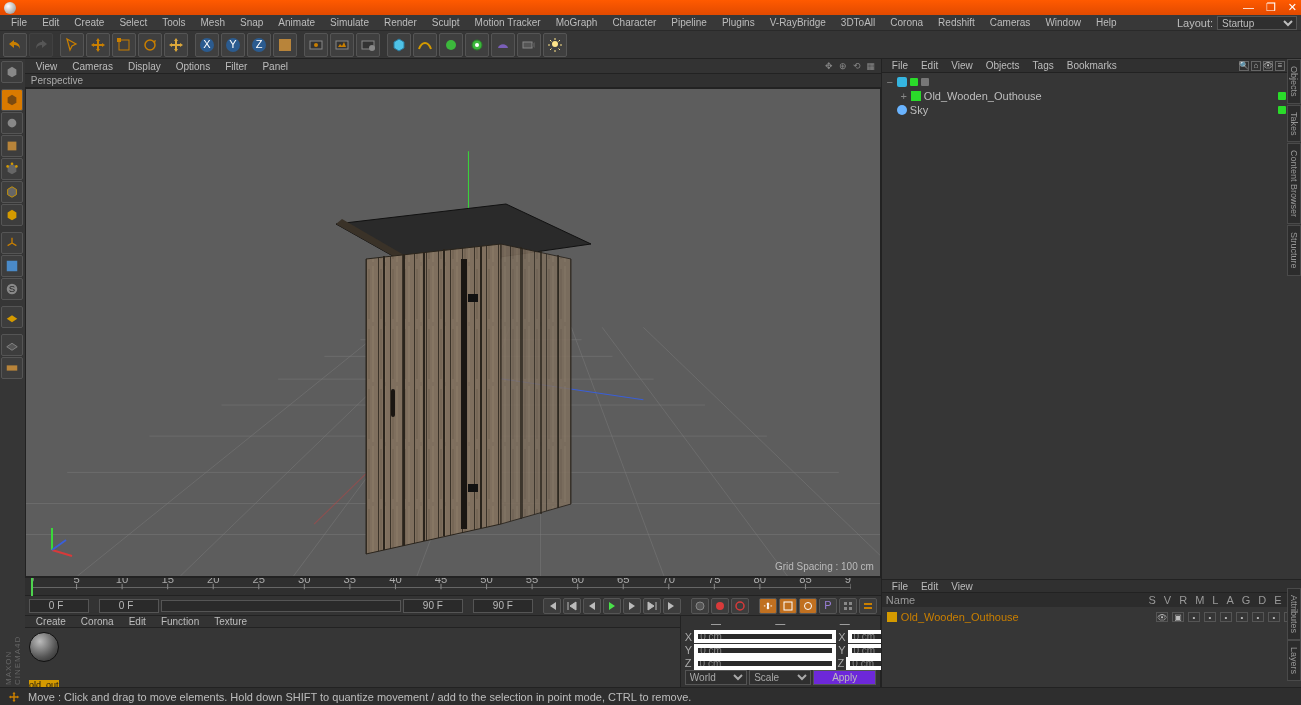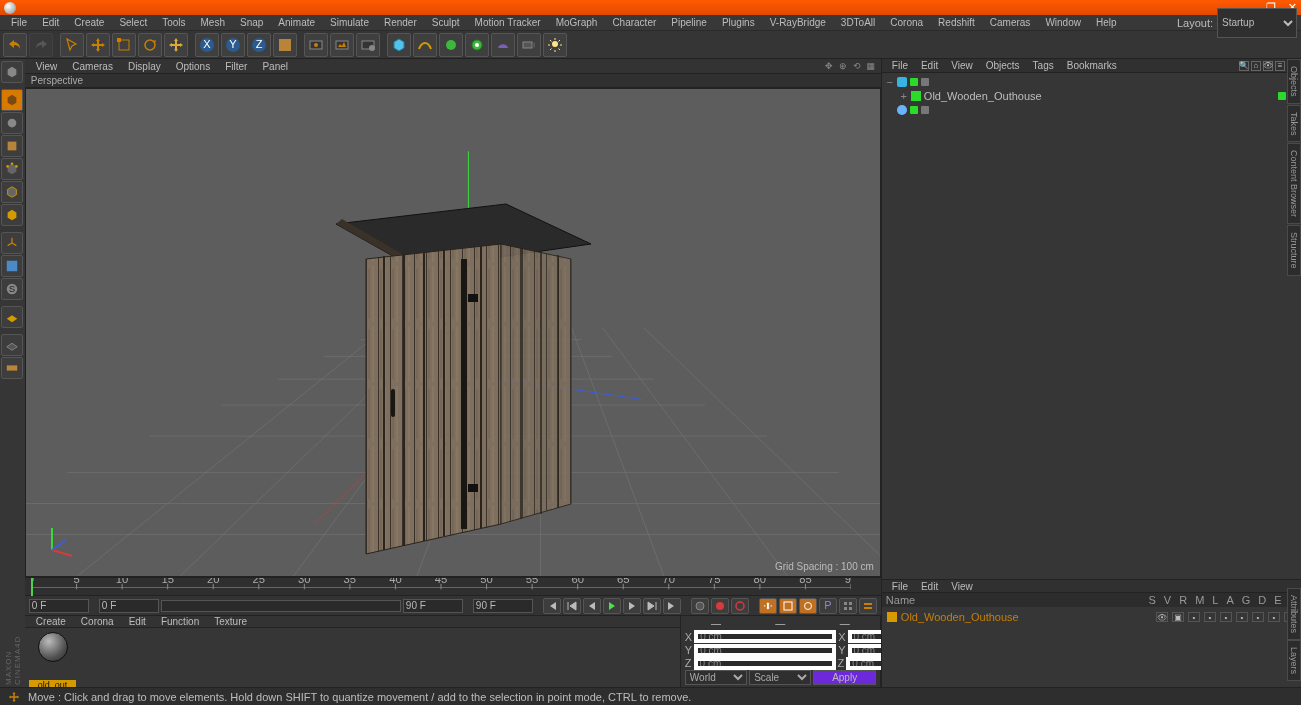--- a/index.html
+++ b/index.html
@@ -9,21 +9,21 @@
 .titlebar { height:15px; background:linear-gradient(#ff5a00,#e24a00); display:flex; align-items:center; padding:0 4px; color:#fff; }
 .titlebar .appicon { width:12px; height:12px; border-radius:50%; background:radial-gradient(circle at 35% 35%,#fff,#888); margin-right:5px; }
 .titlebar .title { color:#fff; font-size:10px; }
 .titlebar .winbtns { margin-left:auto; display:flex; gap:12px; }
 .titlebar .winbtns span { color:#fff; cursor:pointer; font-size:11px; line-height:11px; }
 
 
 .menubar { height:16px; background:#383838; display:flex; align-items:center; padding-left:5px; gap:3px; border-bottom:1px solid #2a2a2a; }
 .menubar .mitem { padding:0 6px; color:#bdbdbd; font-size:10px; cursor:pointer; }
 .menubar .layout { margin-left:auto; display:flex; align-items:center; gap:4px; padding-right:4px; }
-.menubar .layout select { background:#2f2f2f; border:1px solid #555; color:#bdbdbd; font-size:10px; height:30px; width:80px; }
+.menubar .layout select { background:#2f2f2f; border:1px solid #555; color:#bdbdbd; font-size:10px; height:14px; width:80px; }
 
 
 .toolbar { height:28px; background:#353535; display:flex; align-items:center; padding:0 3px; gap:2px; border-bottom:1px solid #222; }
 .toolbar .tbtn { width:24px; height:24px; background:#3f3f3f; border:1px solid #555; border-radius:2px; display:flex; align-items:center; justify-content:center; cursor:pointer; }
 .toolbar .tbtn.disabled { opacity:.4; cursor:default; }
 .toolbar .sep { width:3px; height:24px; }
 .toolbar .tbtn svg { width:16px; height:16px; }
 
 
 .main { display:flex; height:calc(705px - 15px - 16px - 28px - 18px); }
@@ -52,36 +52,36 @@
 .viewport .gridtext { position:absolute; right:6px; bottom:4px; font-size:10px; color:#bbb; }
 .viewport .axisgizmo { position:absolute; left:16px; bottom:16px; width:40px; height:40px; }
 
 
 .timeline { height:18px; background:#2f2f2f; display:flex; align-items:center; border-top:1px solid #222; position:relative; padding:0 30px 0 6px; }
 .timeline svg { width:100%; height:100%; }
 .timeline .tlcursor { position:absolute; left:6px; top:0; width:2px; height:18px; background:#4dd24d; }
 
 
 .tlctrl { height:20px; background:#333; display:flex; align-items:center; gap:2px; padding:0 4px; border-top:1px solid #222; }
-.tlctrl input.frame { width:60px; height:14px; background:#2a2a2a; border:1px solid #555; color:#bbb; font-size:10px; padding-left:2px; }
+.tlctrl input.frame { width:60px; height:14px; background:#2a2a2a; border:1px solid #555; color:#bbb; font-size:10px; padding-left:19px; }
 .tlctrl .fspacer { width:6px; }
 .tlctrl .fbar { flex:1; height:12px; background:#2a2a2a; border:1px solid #555; }
 .tlctrl .pbtn { width:18px; height:16px; background:#3d3d3d; border:1px solid #555; border-radius:2px; display:flex; align-items:center; justify-content:center; cursor:pointer; }
 .tlctrl .pbtn.play svg path { fill:#49e249; }
 .tlctrl .pbtn.orange { background:#c07020; }
 .tlctrl .sep2 { width:6px; }
 
 
 .bottom { height:72px; background:#333; display:flex; border-top:1px solid #222; }
 .bmat { width:656px; display:flex; flex-direction:column; border-right:1px solid #222; }
 .bmat .bmenu { height:15px; background:#333; display:flex; gap:3px; padding-left:5px; align-items:center; border-bottom:1px solid #222; }
 .bmat .bmenu span { padding:0 6px; font-size:10px; cursor:pointer; }
 .bmat .bbody { flex:1; background:#363636; padding:4px; display:flex; align-items:flex-start; }
 .matball { width:30px; height:30px; border-radius:50%; background:radial-gradient(circle at 35% 30%,#bbb 0%,#555 60%,#222 100%); border:1px solid #111; }
-.matlabel { font-size:9px; background:#d49a00; color:#111; padding:0 9px; margin-top:18px; }
+.matlabel { font-size:9px; background:#d49a00; color:#111; padding:0 0; margin-top:18px; }
 
 
 .coord { width:200px; display:flex; flex-direction:column; padding:2px 4px; font-size:10px; border-right:1px solid #222; }
 .coord .crow { display:flex; gap:2px; align-items:center; height:15px; }
 .coord .chead { display:flex; gap:2px; height:14px; }
 .coord .chead span { flex:1; text-align:center; font-size:10px; }
 .coord .clab { width:12px; color:#aaa; }
 .coord input { flex:1; height:13px; background:#2a2a2a; border:4px solid #ffffff; color:#888; font-size:10px; padding-left:2px; }
 .coord select { flex:1; height:15px; background:#2f2f2f; border:1px solid #555; color:#aaa; font-size:10px; }
 .coord button { flex:1; height:15px; background:#6d28d9; border:1px solid #555; color:#bbb; font-size:10px; cursor:pointer; }
@@ -693,20 +693,21 @@
         <div class="trow" style="padding-left: 14px;">
           <span class="tex">+</span>
           <span class="ticon cube"></span>
           <span class="tname">Old_Wooden_Outhouse</span>
           <span class="tdot g"></span>
           <span class="tdot g"></span>
         </div>
         <div class="trow" style="padding-left: 0px;">
           <span class="tex"></span>
           <span class="ticon sky"></span>
+          <span class="tname">Sky</span>
           <span class="tdot g"></span>
           <span class="tdot gr"></span>
         </div>
       </div>
 
     <div class="attrmenu">
       <span>File</span>
       <span>Edit</span>
       <span>View</span>
     </div>

